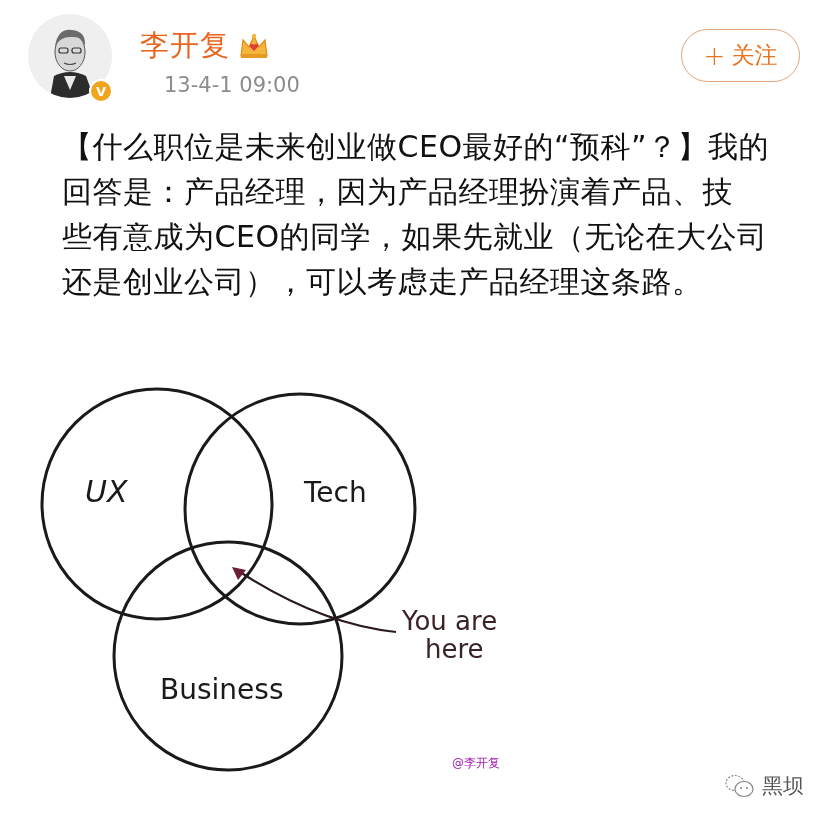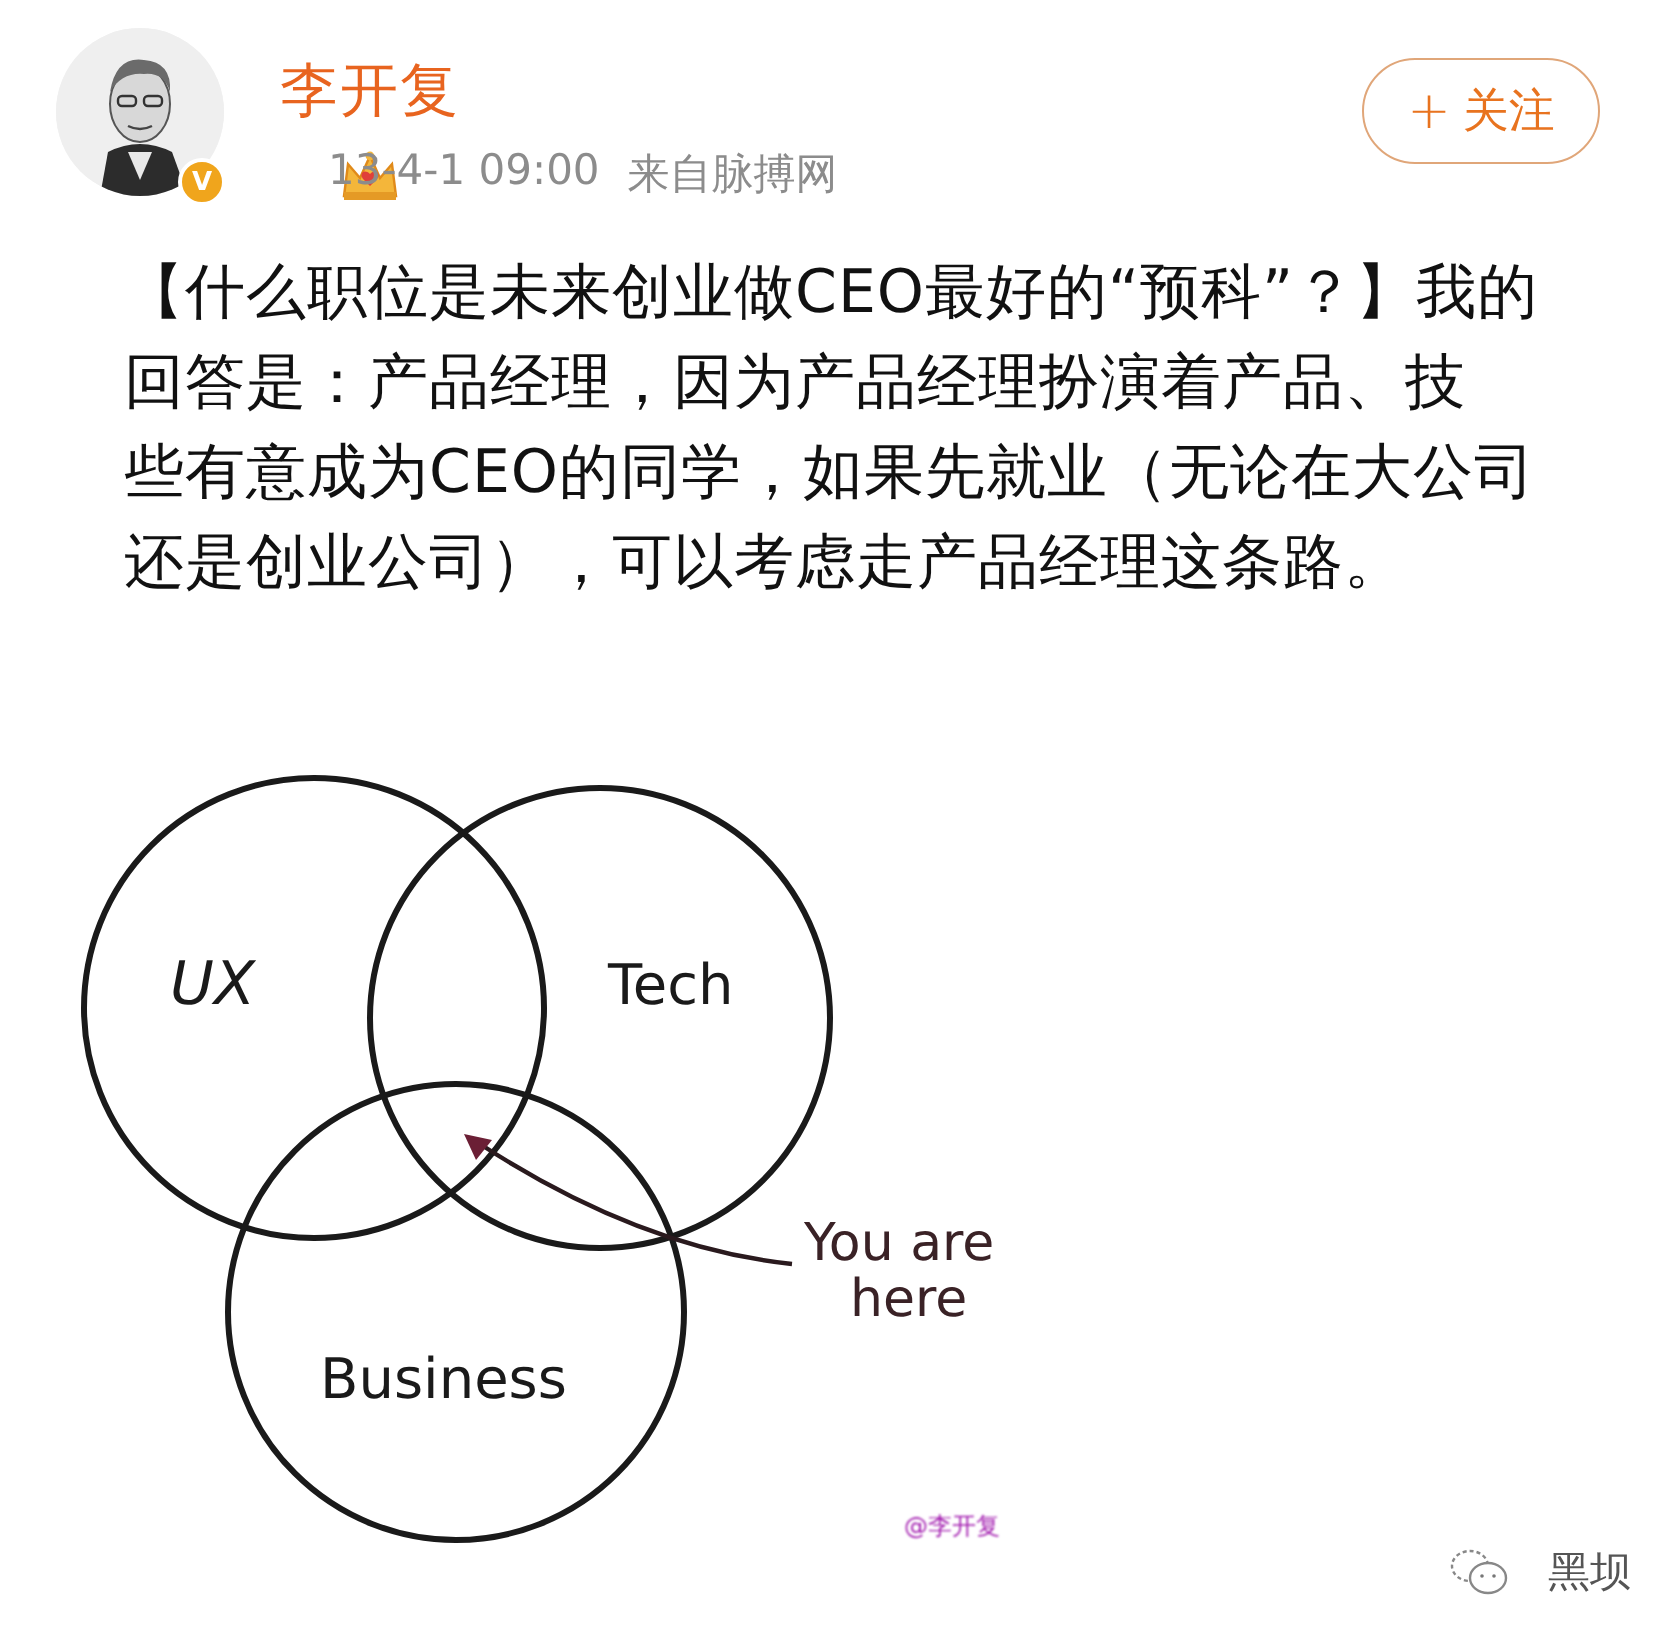--- a/index.html
+++ b/index.html
@@ -12,21 +12,21 @@
     }
     .avatar svg { width: 84px; height: 84px; display: block; }
     .vbadge {
       position: absolute; left: 89px; top: 79px; width: 24px; height: 24px; border-radius: 50%;
       background: #f0a51c; border: 2px solid #fff; color: #fff; font-size: 13px; font-weight: bold;
       display: flex; align-items: center; justify-content: center; line-height: 1;
     }
 
     .user-name {
       position: absolute; left: 140px; top: 26px; font-size: 29px; color: #e8641f; letter-spacing: 1px;
-      display: flex; align-items: center; gap: 8px; flex-direction: column;
+      display: flex; align-items: center; gap: 8px;
     }
     .crown { width: 32px; height: 28px; display: inline-block; }
     .meta {
       position: absolute; left: 140px; top: 73px; font-size: 21px; color: #8c8c8c;
       display: flex; gap: 14px; white-space: nowrap; margin-left: 24px;
     }
 
     .follow-btn {
       position: absolute; left: 681px; top: 29px; width: 119px; height: 53px;
       border: 1.5px solid #e0a679; border-radius: 27px; background: #fff;
@@ -41,21 +41,21 @@
     }
 
     .venn { position: absolute; left: 0; top: 374px; width: 828px; height: 450px; }
     .venn svg { width: 828px; height: 450px; display: block; }
 
     .watermark {
       position: absolute; left: 452px; top: 755px; font-size: 12px; color: #a21caf; filter: blur(0.6px);
     }
 
     .source-mark {
-      position: absolute; left: 724px; top: 772px; display: flex; align-items: center; gap: 18px;
+      position: absolute; left: 724px; top: 772px; display: flex; align-items: center; gap: 6px;
       font-size: 21px; color: #555;
     }
     .source-mark svg { width: 32px; height: 26px; }
   </style>
 </head>
 <body>
 
 <div class="avatar">
   <svg viewBox="0 0 84 84">
     <rect width="84" height="84" fill="#efefef"></rect>
@@ -77,21 +77,20 @@
       <path d="M3 24 L5 8 L11 15 L16 4 L21 15 L27 8 L29 24 Z" fill="#f4b63a" stroke="#e08a1a" stroke-width="1.2"></path>
       <circle cx="16" cy="4" r="2.2" fill="#f4b63a"></circle>
       <path d="M16 13 C13 10 10 13 13 16 L16 19 L19 16 C22 13 19 10 16 13 Z" fill="#e0403a"></path>
       <rect x="3" y="22" width="26" height="4" fill="#e59a25"></rect>
     </svg>
   </span>
 </div>
 
 <div class="meta">
   <span>13-4-1 09:00</span>
-  <span>来自脉搏网</span>
 </div>
 
 <div class="follow-btn">
   <span class="plus">+</span>
   <span>关注</span>
 </div>
 
 <div class="post-text">
   <div>【什么职位是未来创业做CEO最好的“预科”？】我的</div>
   <div>回答是：产品经理，因为产品经理扮演着产品、技</div>

